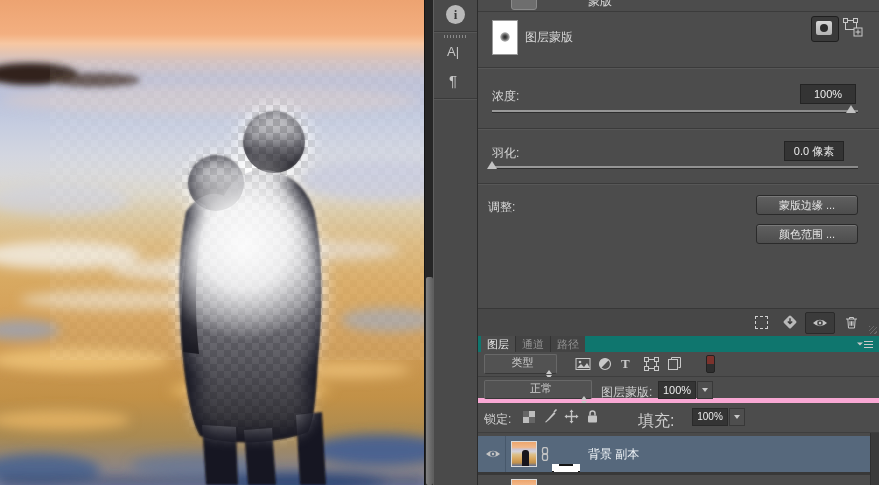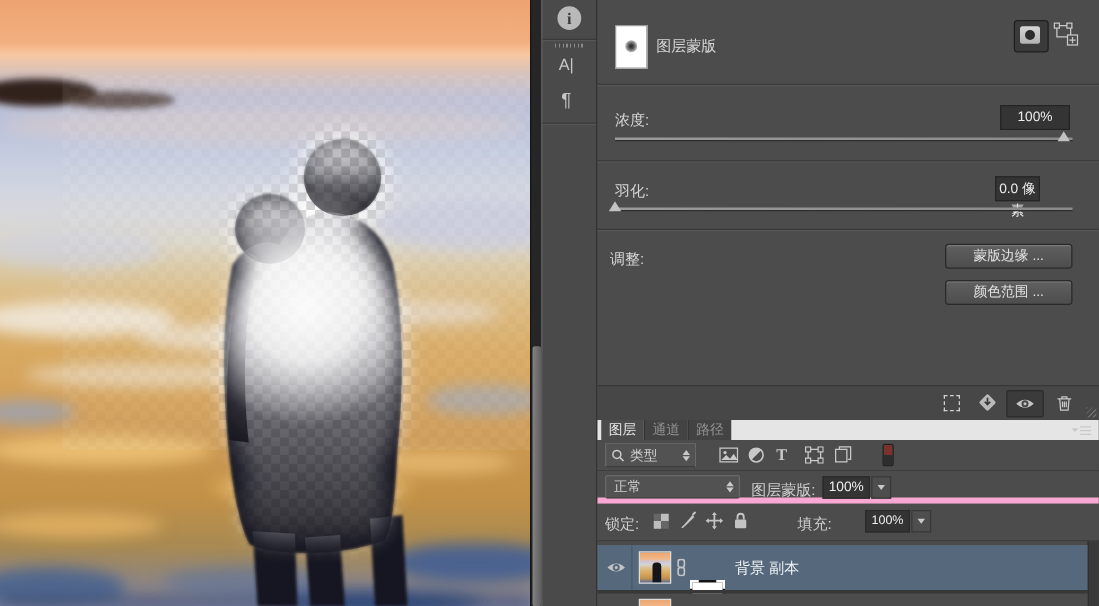--- a/index.html
+++ b/index.html
@@ -31,30 +31,30 @@
   .small-label{color:#cfcfcf;font-size:11px;white-space:nowrap;}
   .valbox{background:#343434;border:1px solid #242424;color:#ededed;font-size:11px;
           text-align:center;box-sizing:border-box;}
   .ps-btn{background:linear-gradient(#606060,#4d4d4d);border:1px solid #2a2a2a;border-radius:3px;
           box-shadow:inset 0 1px 0 #7a7a7a;color:#e3e3e3;font-size:11px;text-align:center;
           line-height:18px;box-sizing:border-box;cursor:default;}
   .slider-track{height:2px;background:linear-gradient(90deg,#9b9b9b,#8a8a8a);box-shadow:0 1px 0 #2e2e2e;}
   .sl-thumb{width:0;height:0;border-left:5px solid transparent;border-right:5px solid transparent;
             border-bottom:8px solid #c2c2c2;}
   .dropdown{background:#525252;border:1px solid #686868;border-bottom-color:#383838;border-radius:2px;
-            box-sizing:border-box;display:flex;align-items:center;}
+            box-sizing:border-box;display:flex;align-items:center;flex-direction:column;}
   .tri-up{width:0;height:0;border-left:3px solid transparent;border-right:3px solid transparent;
           border-bottom:4px solid #c9c9c9;margin-bottom:1px;}
   .tri-dn{width:0;height:0;border-left:3px solid transparent;border-right:3px solid transparent;
           border-top:4px solid #c9c9c9;}
   .arrow-btn{background:#4e4e4e;border:1px solid #383838;box-sizing:border-box;
              display:flex;align-items:center;justify-content:center;}
 
   
-  #tabbar{left:0;top:336px;width:401px;height:16px;background:#e5e5e5;}
+  #tabbar{left:0;top:336px;width:401px;height:16px;background:#0f766e;}
   .tab{top:0;height:16px;font-size:11px;text-align:center;line-height:17px;box-sizing:border-box;}
   .tab.active{background:#4c4c4c;color:#e8e8e8;}
   .tab.inactive{background:#434343;color:#939393;border-left:1px solid #333;}
   .thumb-photo{width:26px;height:26px;border:1px solid #dcdcdc;box-sizing:border-box;position:relative;overflow:hidden;
      background:linear-gradient(#eda66e 0%,#f2b88a 22%,#cfc5d2 30%,#d5d2d6 40%,#dcc08b 52%,#d8a75f 70%,#c3924c 86%,#5d6f96 100%);}
   .thumb-photo::after{content:"";position:absolute;left:10px;top:8px;width:7px;height:16px;
      background:#17151c;border-radius:3px 3px 0 0;}
   .mask-frame{background:#141414;padding:2px;position:relative;}
   .mask-thumb{background:#ffffff;position:relative;}
   .mask-dot{position:absolute;border-radius:50%;
@@ -195,20 +195,24 @@
     </div>
     <div class="abs strip-div" style="top:31px;"></div>
     <div class="abs grip-dots" style="left:10px;top:35px;"></div>
     <div class="abs glyph-icon" style="left:13px;top:44px;">A|</div>
     <div class="abs glyph-icon" style="left:15px;top:72px;font-size:15px;">¶</div>
     <div class="abs strip-div" style="top:98px;"></div>
   </div>
 
   <div id="rightcol" class="abs">
 
+    <div class="abs" style="left:0;top:0;width:401px;height:11px;overflow:hidden;background:#4c4c4c;border-bottom:1px solid #3b3b3b;">
+      <div class="abs" style="left:33px;top:-7px;width:24px;height:15px;background:#6e6e6e;border:1px solid #8a8a8a;border-radius:3px;"></div>
+      <div class="abs label" style="left:110px;top:-7px;">蒙版</div>
+    </div>
 
     <div class="abs" style="left:14px;top:20px;width:24px;height:33px;background:#fff;border:1px solid #9a9a9a;">
       <div class="mask-dot" style="left:7px;top:11px;width:10px;height:10px;"></div>
     </div>
     <div class="abs label" style="left:47px;top:29px;">图层蒙版</div>
 
     <div class="abs" style="left:333px;top:16px;width:26px;height:24px;background:#3a3a3a;border:1px solid #1f1f1f;border-radius:3px;">
       <div class="abs" style="left:4px;top:4px;width:16px;height:14px;background:linear-gradient(#d6d6d6,#b2b2b2);border-radius:2px;">
         <div class="abs" style="left:4px;top:3px;width:8px;height:8px;border-radius:50%;background:#2c2c2c;"></div>
       </div>
@@ -226,21 +230,21 @@
     <div class="abs hdiv" style="top:67px;"></div>
 
     <div class="abs label" style="left:14px;top:88px;">浓度:</div>
     <div class="abs valbox" style="left:322px;top:84px;width:56px;height:20px;line-height:18px;">100%</div>
     <div class="abs slider-track" style="left:14px;top:110px;width:366px;"></div>
     <div class="abs sl-thumb" style="left:368px;top:105px;"></div>
 
     <div class="abs hdiv" style="top:128px;"></div>
 
     <div class="abs label" style="left:14px;top:145px;">羽化:</div>
-    <div class="abs valbox" style="left:318px;top:141px;width:36px;height:20px;line-height:18px;">0.0 像素</div>
+    <div class="abs valbox" style="left:306px;top:141px;width:60px;height:20px;line-height:18px;">0.0 像素</div>
     <div class="abs slider-track" style="left:14px;top:166px;width:366px;"></div>
     <div class="abs sl-thumb" style="left:9px;top:161px;"></div>
 
     <div class="abs hdiv" style="top:183px;"></div>
 
     <div class="abs label" style="left:10px;top:199px;">调整:</div>
     <div class="abs ps-btn" style="left:278px;top:224px;width:102px;height:20px;">颜色范围 ...</div>
     <div class="abs ps-btn" style="left:278px;top:195px;width:102px;height:20px;">蒙版边缘 ...</div>
 
     <div class="abs" style="left:0;top:308px;width:401px;height:28px;background:#474747;border-top:1px solid #383838;box-sizing:border-box;">
@@ -356,21 +360,21 @@
           <path d="M7.5 2v11M2 7.5h11" stroke="#c4c4c4" stroke-width="1.4"></path>
         </svg>
       </div>
       <div class="abs" style="left:108px;top:6px;">
         <svg width="13" height="15" viewBox="0 0 13 15">
           <rect x="2" y="6.5" width="9" height="7" fill="#c4c4c4" rx="1"></rect>
           <path d="M4 6.5V4.5 a2.5 2.5 0 0 1 5 0 V6.5" fill="none" stroke="#c4c4c4" stroke-width="1.5"></path>
         </svg>
       </div>
 
-      <div class="abs small-label" style="left:160px;top:8px;font-size:12px;">填充:</div>
+      <div class="abs small-label" style="left:160px;top:8px;font-size:16px;">填充:</div>
       <div class="abs valbox" style="left:214px;top:5px;width:36px;height:18px;line-height:16px;font-size:10px;border-color:#2a2a2a;">100%</div>
       <div class="abs arrow-btn" style="left:251px;top:5px;width:16px;height:18px;">
         <span class="tri-dn"></span>
       </div>
     </div>
 
     <div class="abs" style="left:0;top:433px;width:401px;height:52px;background:#4a4a4a;">
       <div class="abs" style="left:392px;top:0;width:9px;height:52px;background:#3a3a3a;border-left:1px solid #2e2e2e;box-sizing:border-box;"></div>
 
       <div class="abs" style="left:0;top:3px;width:392px;height:36px;background:#56687c;">

